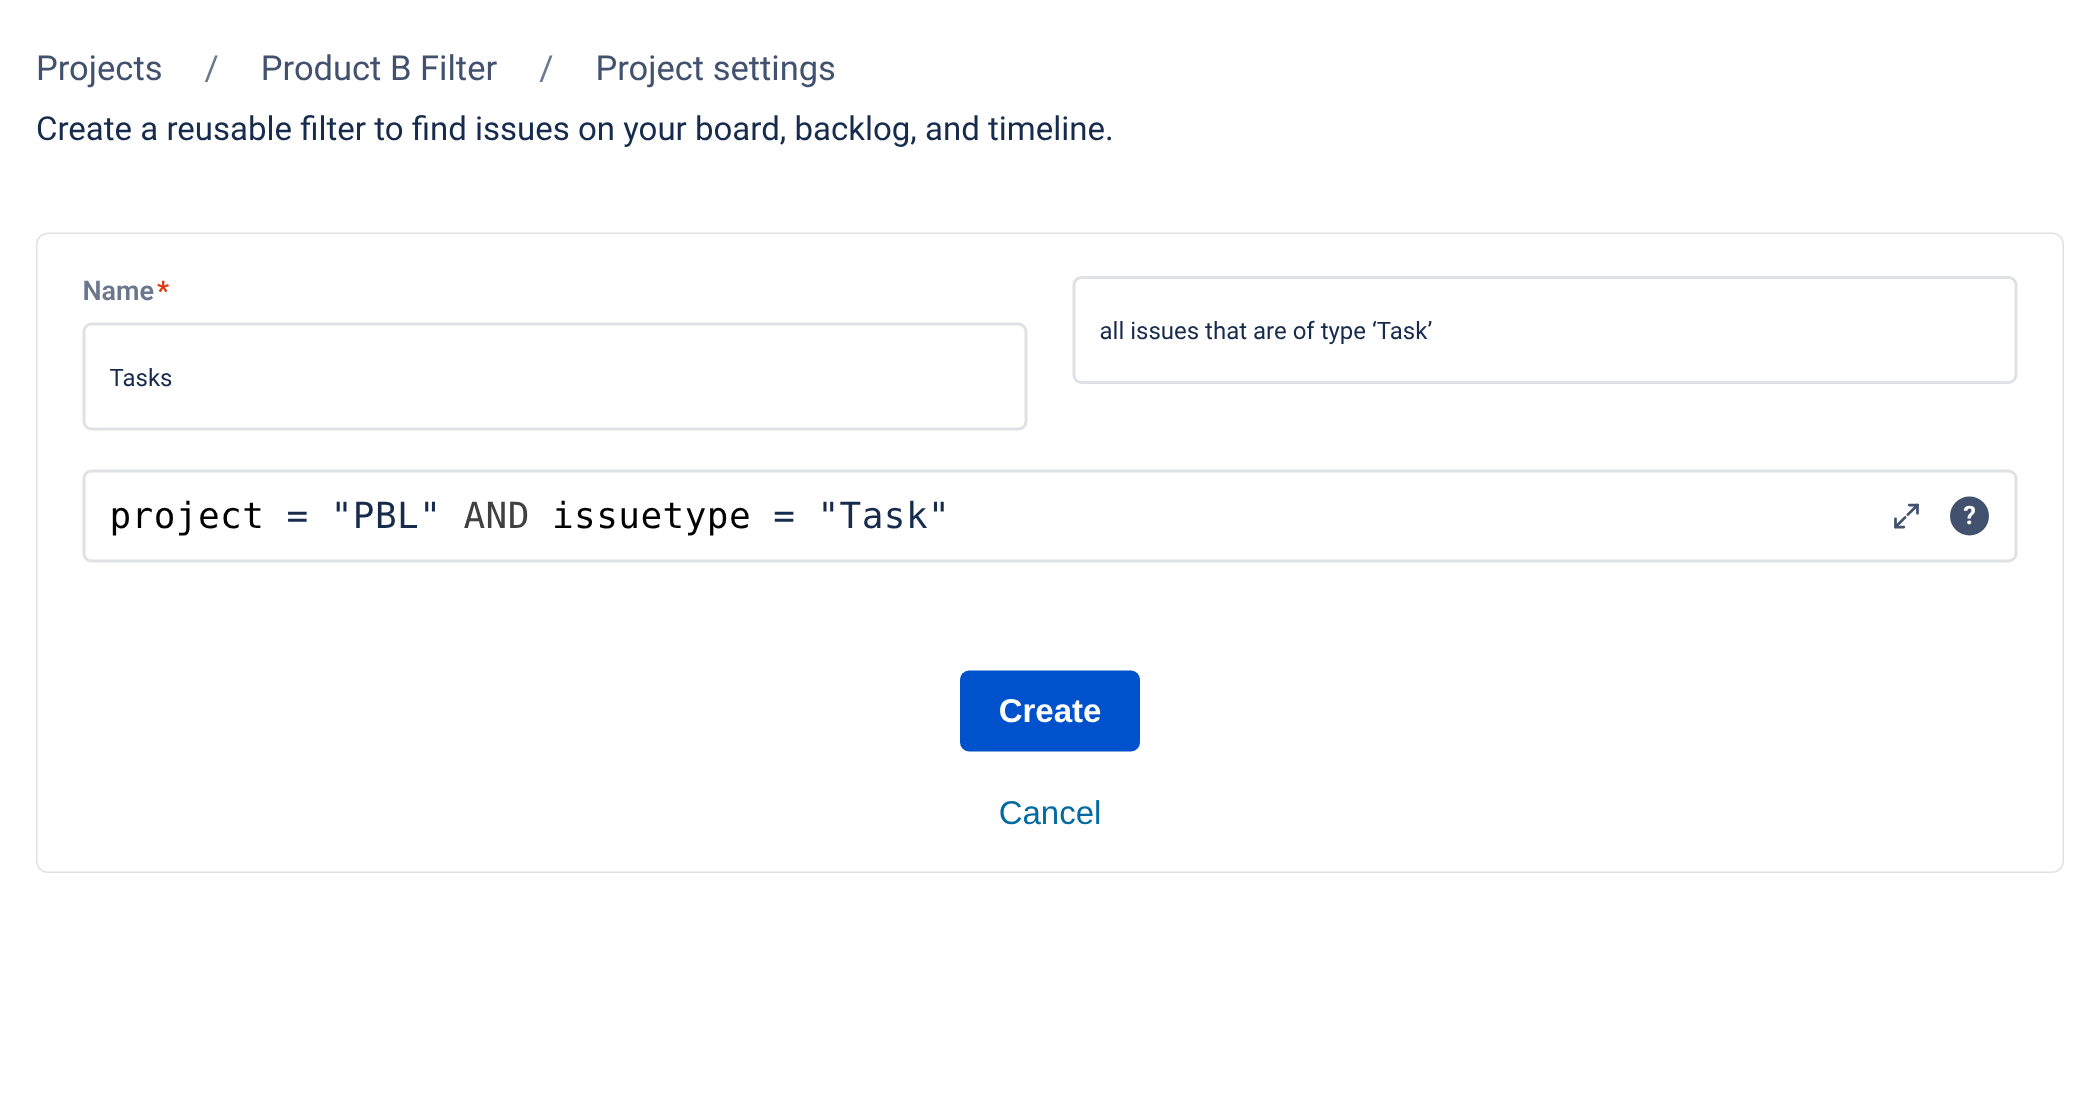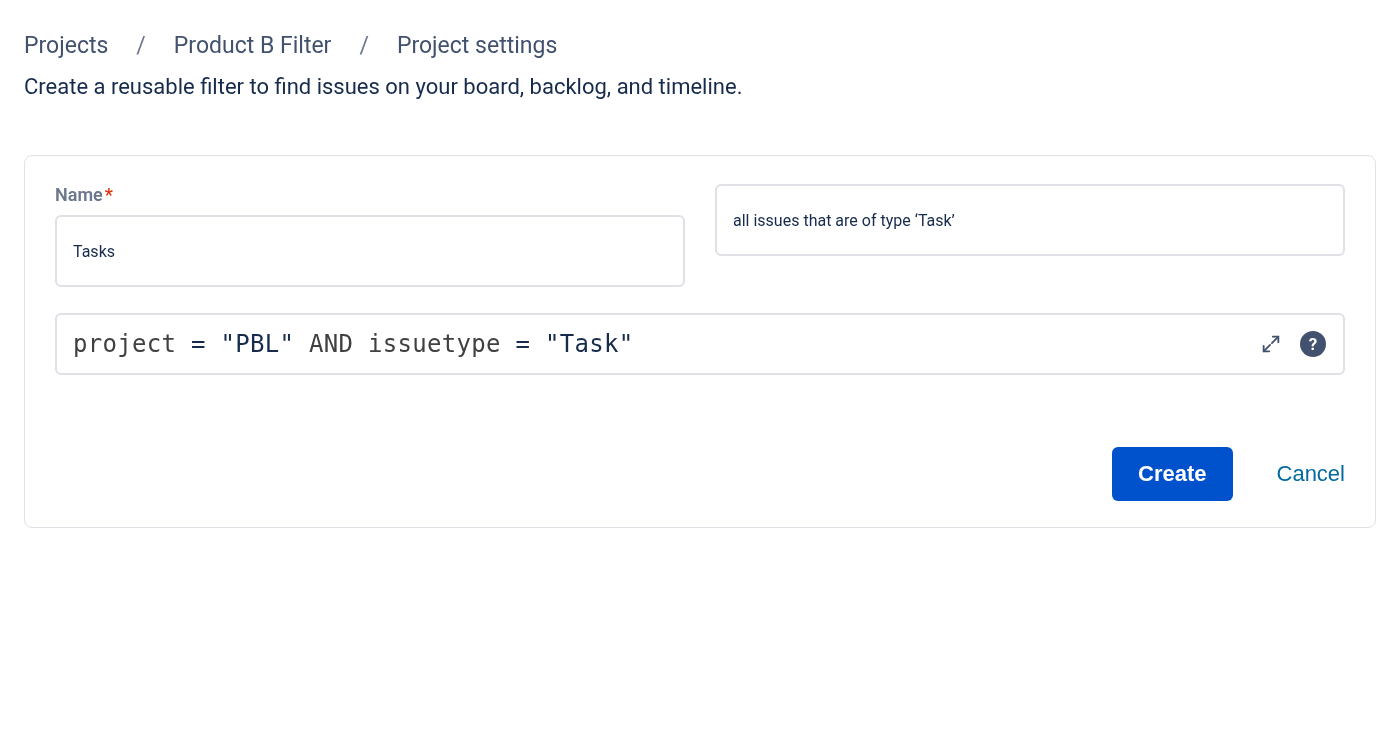--- a/index.html
+++ b/index.html
@@ -91,21 +91,21 @@
     padding: 0 16px;
     height: 62px;
   }
   .jql {
     font-family: ui-monospace, SFMono-Regular, "SF Mono", Menlo, Consolas, monospace;
     font-size: 24px;
     letter-spacing: 0.3px;
     white-space: pre;
     color: #172B4D;
   }
-  .jql .t-field { color: #404040; }
+  .jql .t-field { color: #000000; }
   .jql .t-op    { color: #172B4D; }
   .jql .t-str   { color: #172B4D; }
   .jql .t-kw    { color: #404040; }
   .jql-actions {
     display: flex;
     align-items: center;
     gap: 14px;
   }
   .icon-btn {
     display: inline-flex;
@@ -125,22 +125,23 @@
     align-items: center;
     justify-content: center;
     font-size: 17px;
     font-weight: 700;
   }
   .help-circle::after { content: "?"; }
   .footer {
     display: flex;
     justify-content: flex-end;
     align-items: center;
-    gap: 44px;
+    gap: 28px;
     margin-top: 72px;
+    flex-direction: column;
   }
   .btn-primary {
     background: #0052CC;
     color: #ffffff;
     border: none;
     border-radius: 6px;
     font-size: 22px;
     font-weight: 600;
     padding: 14px 26px;
     cursor: pointer;

